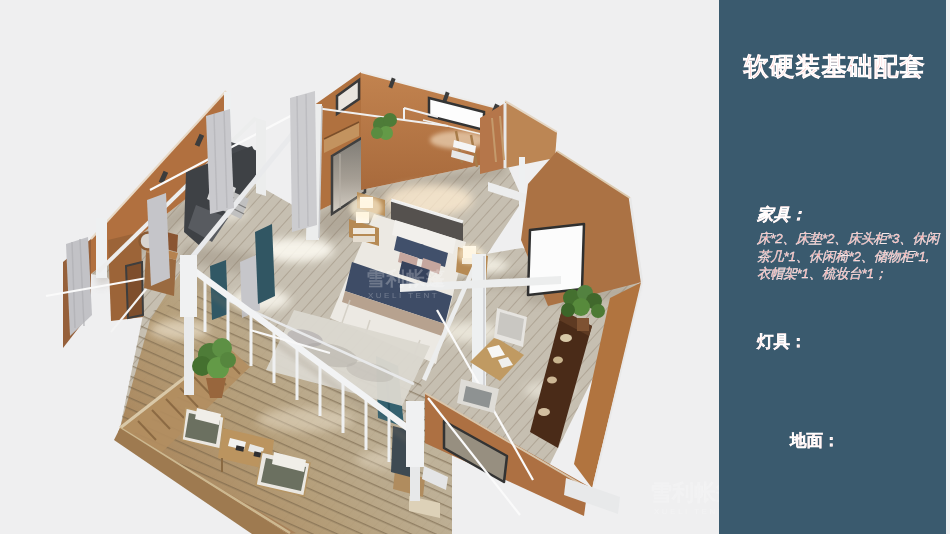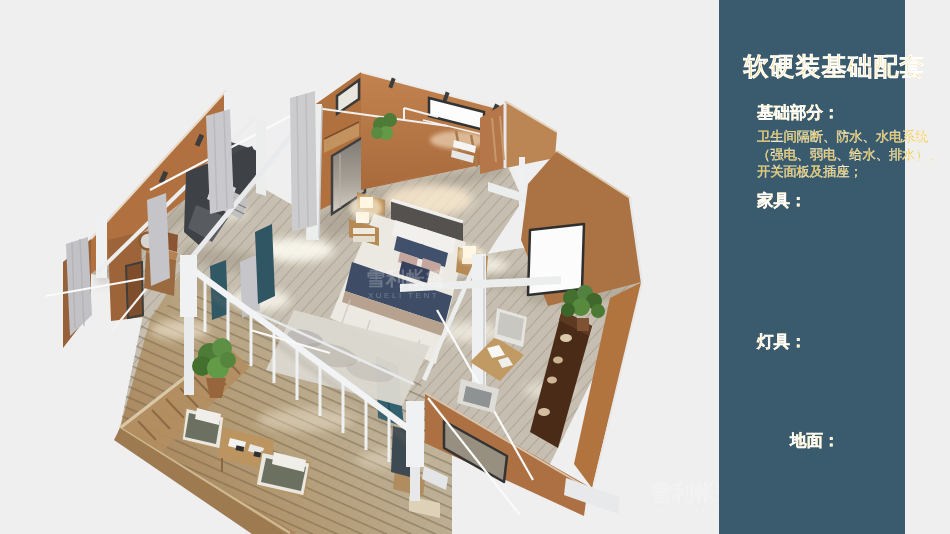--- a/index.html
+++ b/index.html
@@ -1,18 +1,18 @@
 <!DOCTYPE html>
 <html><head>
 <meta charset="utf-8">
 <style>
 html,body{margin:0;padding:0;width:950px;height:534px;overflow:hidden;background:#efeff0;font-family:"Liberation Sans",sans-serif;}
 #stage{position:relative;width:950px;height:534px;}
 #scene{position:absolute;left:0;top:0;}
-#sidebar{position:absolute;left:719px;top:0;width:186px;height:534px;background:#3a5a6e;color:#eab308;}
+#sidebar{position:absolute;left:719px;top:0;width:227px;height:534px;background:#3a5a6e;color:#fca5a5;}
 #sidebar .title{-webkit-text-stroke:0.5px #fff;position:absolute;left:0;top:50px;width:231px;text-align:center;font-size:25px;font-weight:bold;letter-spacing:1px;}
 #sidebar .sec{position:absolute;left:38px;width:186px;}
 #sidebar h3{margin:0 0 4px 0;-webkit-text-stroke:0.4px #fff;font-size:16.5px;font-weight:bold;}
 #sidebar p{margin:0;-webkit-text-stroke:0.3px #fff;font-size:13.4px;line-height:17.6px;letter-spacing:-0.2px;white-space:nowrap;}
 </style>
 </head>
 <body>
 <div id="stage">
 <svg id="scene" width="950" height="534" viewBox="0 0 950 534">
 <defs>
@@ -397,27 +397,24 @@
 <g fill="#ffffff" opacity="0.22" font-family="Liberation Sans,sans-serif">
 <text x="650" y="500" font-size="22" font-weight="bold">雪利帐篷</text>
 <text x="654" y="514" font-size="8" letter-spacing="2.5">XUELI TENT</text>
 </g>
 </svg>
 
 <div id="sidebar">
 
 <div class="title">软硬装基础配套</div>
 
-<div class="sec" style="top:102px;">
-<h3>基础部分：</h3>
-<p>卫生间隔断、防水、水电系统<br>（强电、弱电、给水、排水）、<br>开关面板及插座；</p>
-</div>
-
-<div class="sec" style="top:190px;">
+
+<div class="sec" style="top:204px;font-style:italic;">
 <h3>家具：</h3>
+<p>床*2、床垫*2、床头柜*3、休闲<br>茶几*1、休闲椅*2、储物柜*1,<br>衣帽架*1、梳妆台*1；</p>
 </div>
 
 <div class="sec" style="top:287px;margin-top:44px;">
 <h3>灯具：</h3>
 </div>
 
 <div class="sec" style="top:358px;">
 </div>
 
 <div class="sec" style="top:430px;margin-left:33px;">

